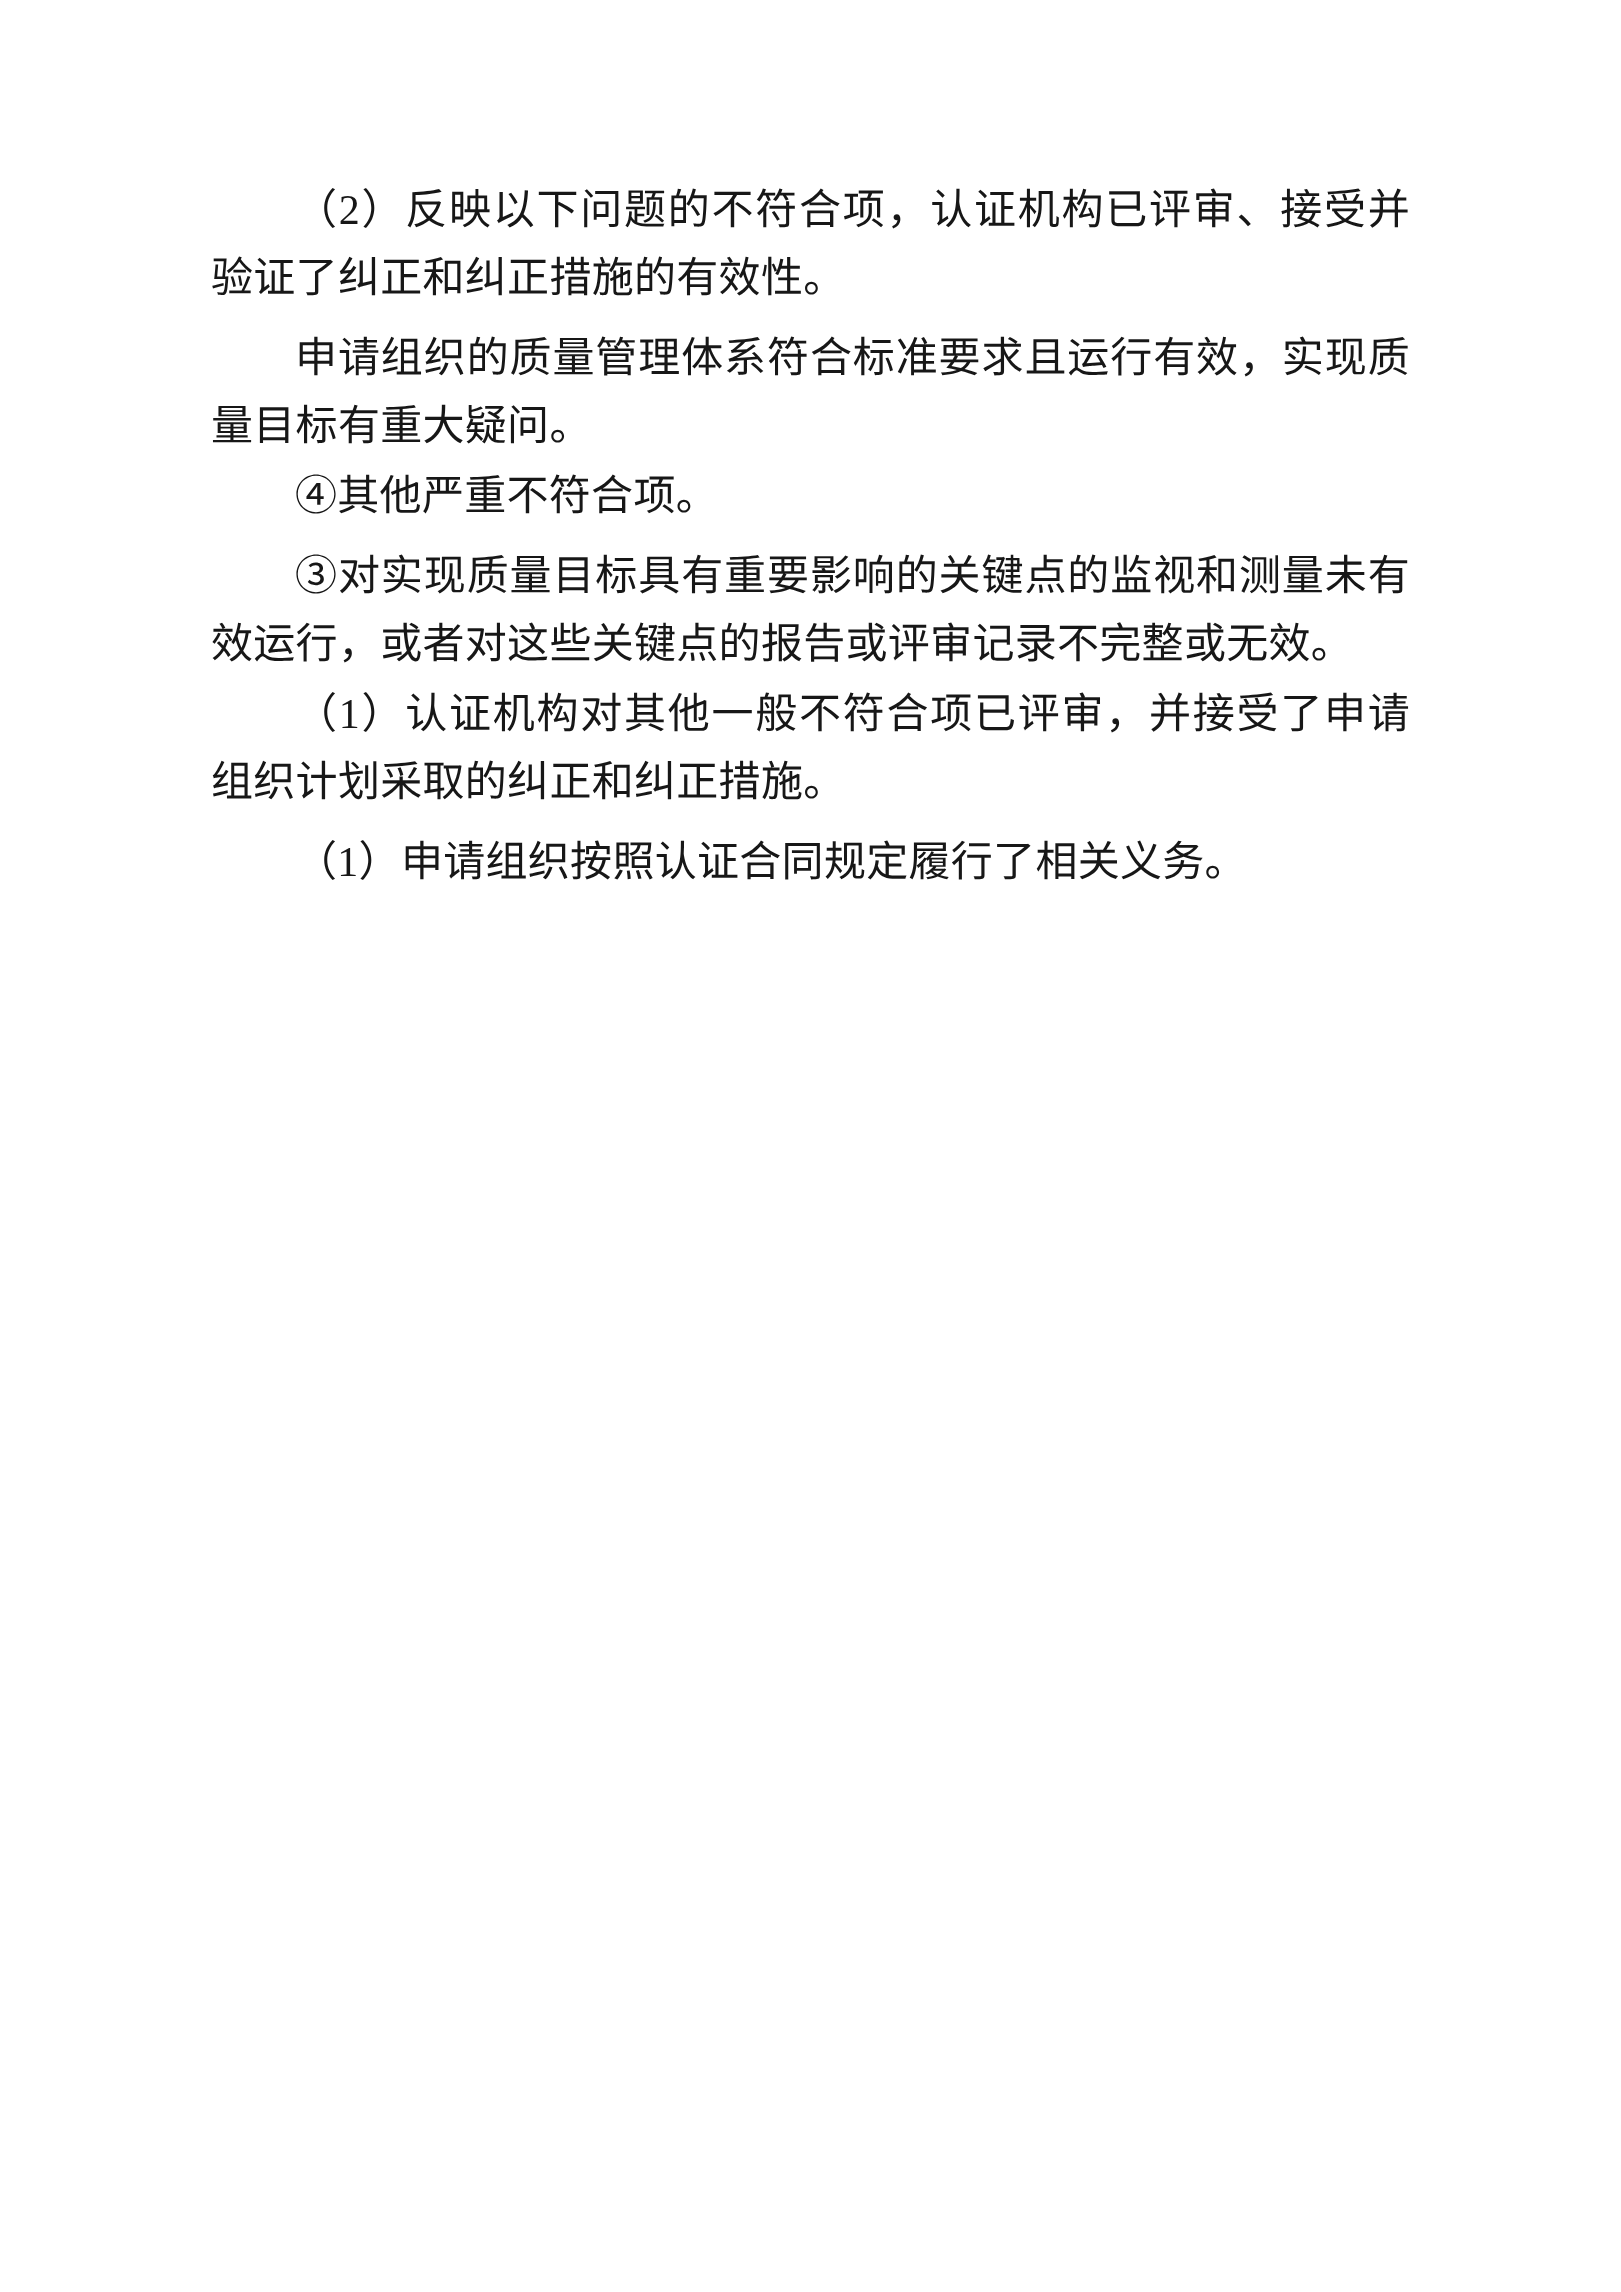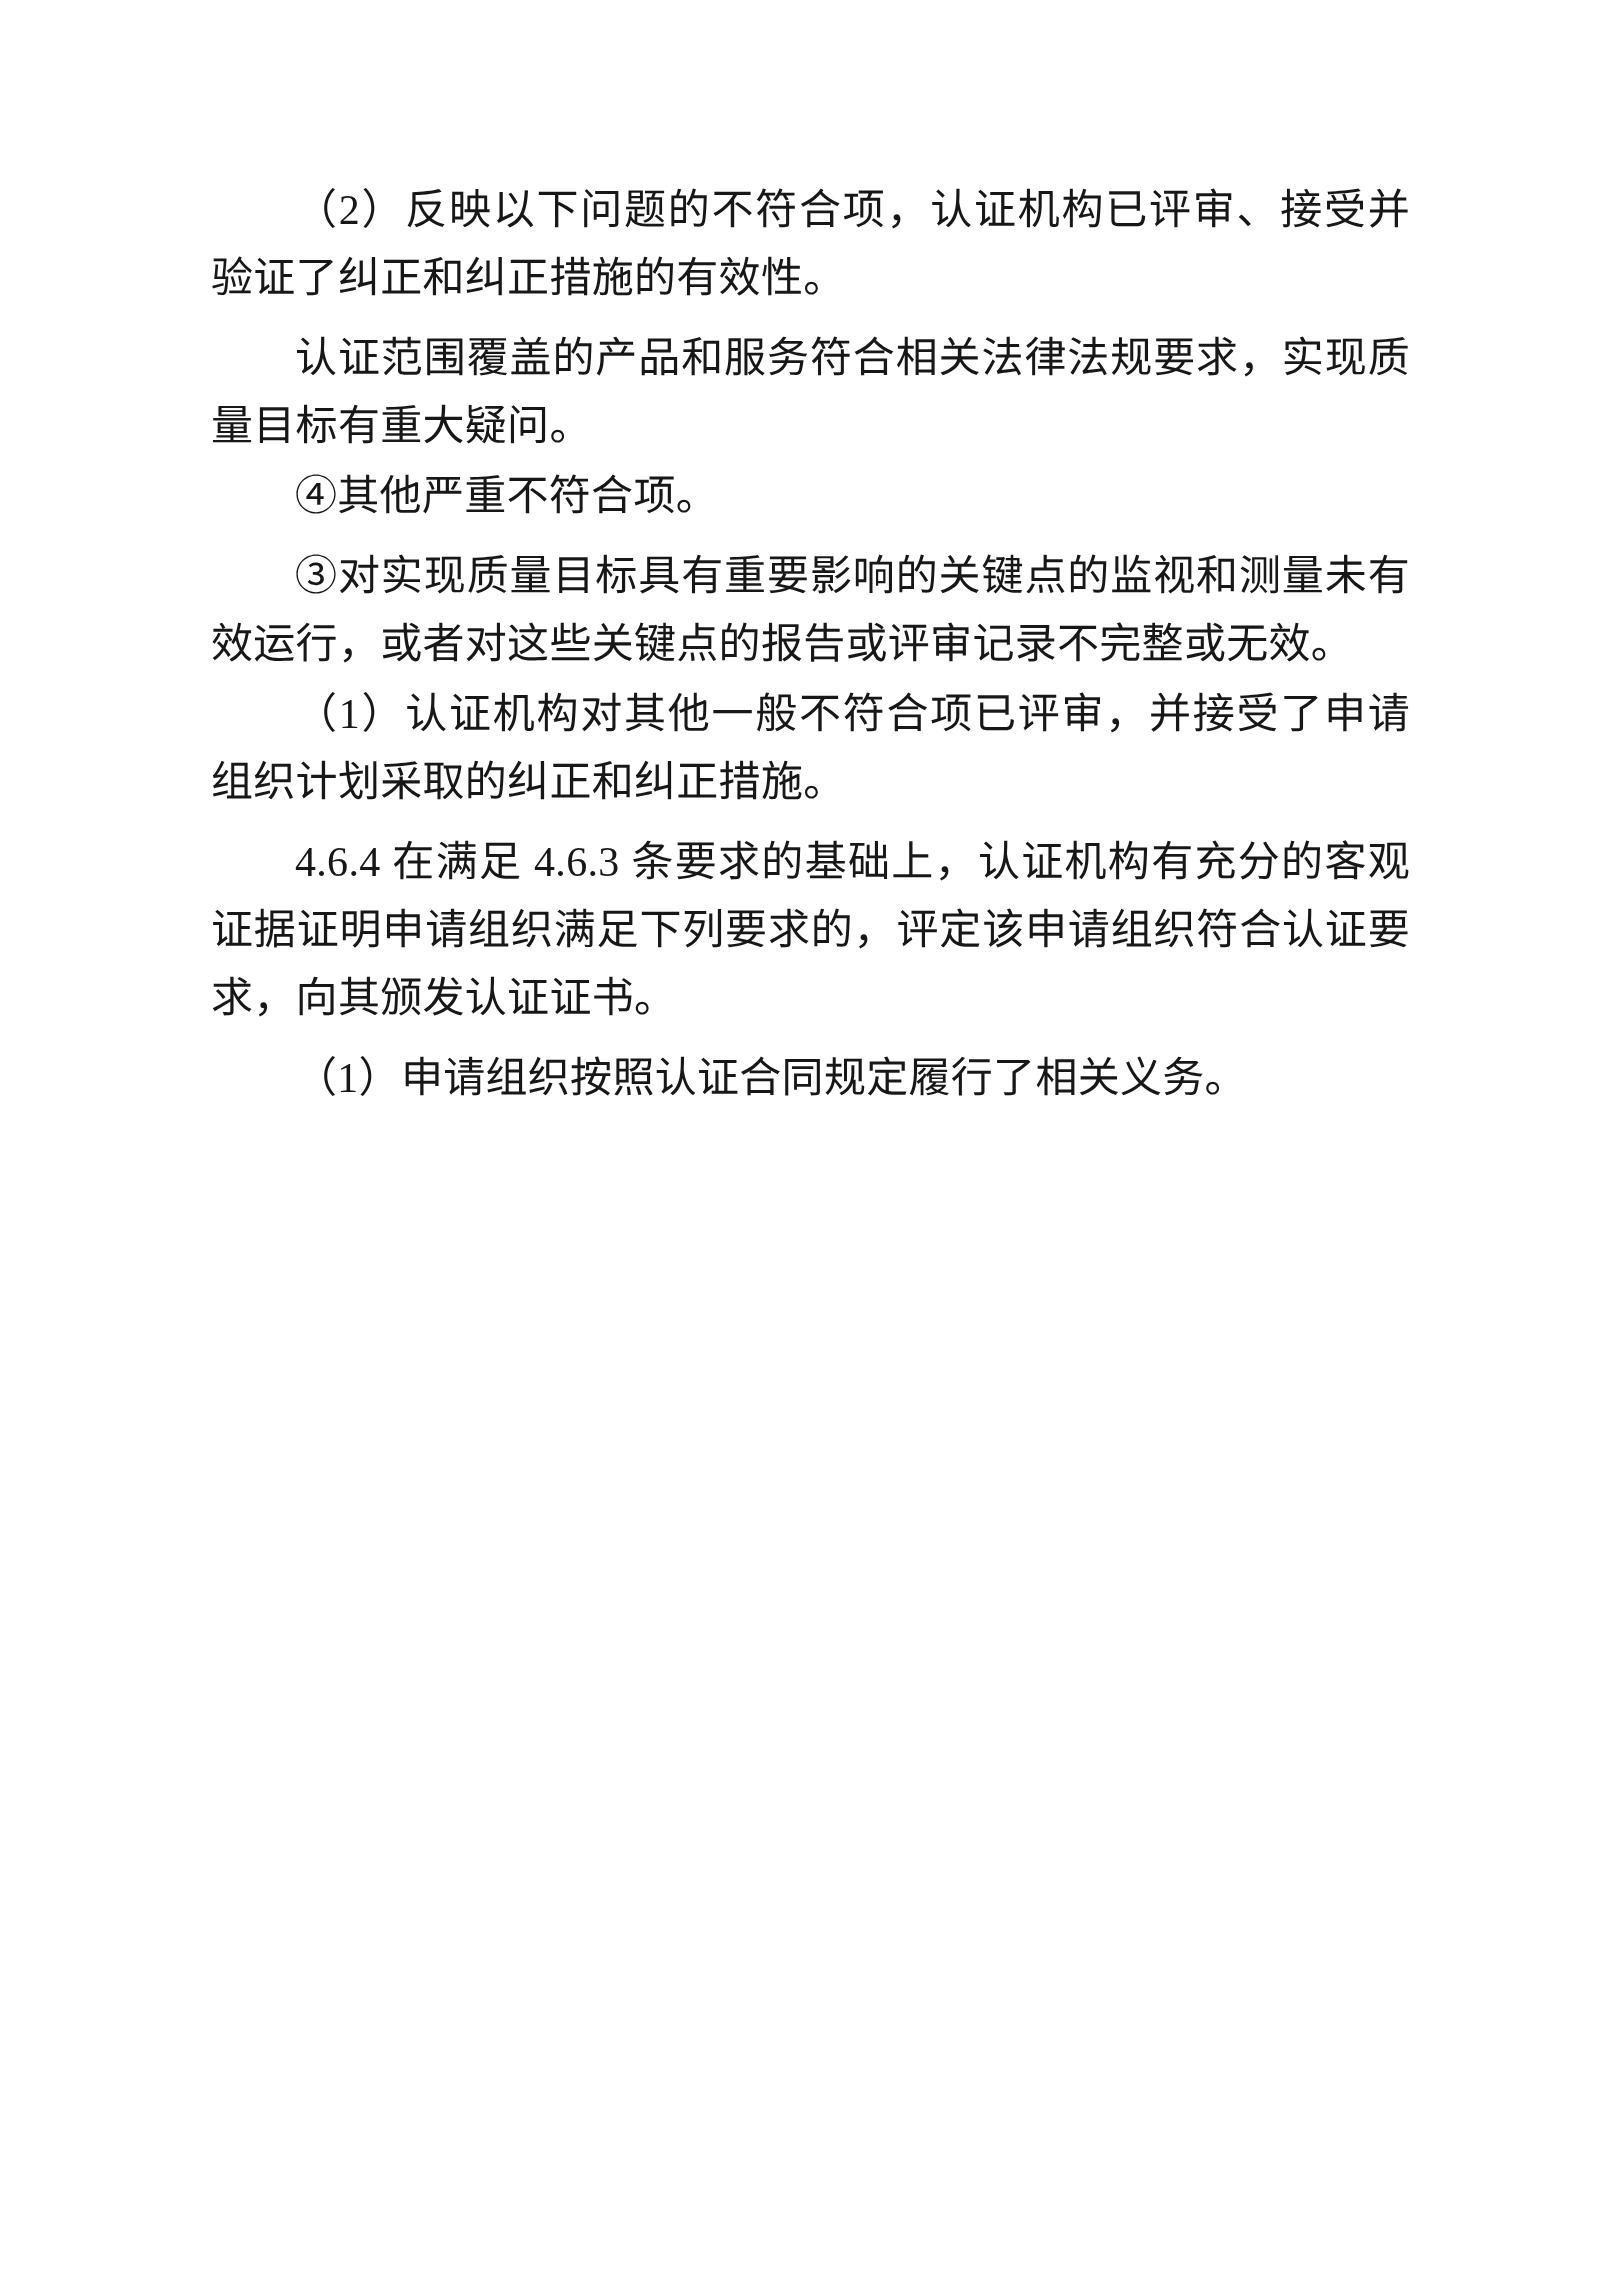--- a/index.html
+++ b/index.html
@@ -43,30 +43,29 @@
   p.gap-lg { margin-bottom: 19.6px; }
 </style>
 </head>
 <body>
 
 <div class="page">
   <div class="doc-body">
 
     <p class="para indent2 gap-md">（2）反映以下问题的不符合项，认证机构已评审、接受并验证了纠正和纠正措施的有效性。</p>
 
-    <p class="para indent2 gap-sm">认证范围覆盖的产品和服务符合相关法律法规要求，实现质量目标有重大疑问。</p>
+    <p class="para indent2 gap-sm">申请组织的质量管理体系符合标准要求且运行有效，实现质量目标有重大疑问。</p>
 
 
     <p class="para indent2 gap-md">④其他严重不符合项。</p>
 
     <p class="para indent2 gap-sm">③对实现质量目标具有重要影响的关键点的监视和测量未有效运行，或者对这些关键点的报告或评审记录不完整或无效。</p>
 
     <p class="para indent2 gap-md">（1）认证机构对其他一般不符合项已评审，并接受了申请组织计划采取的纠正和纠正措施。</p>
 
-    <p class="para indent2 gap-md">4.6.4 在满足 4.6.3 条要求的基础上，认证机构有充分的客观证据证明申请组织满足下列要求的，评定该申请组织符合认证要求，向其颁发认证证书。</p>
 
 
 
     <p class="para indent2 gap-md">（1）申请组织按照认证合同规定履行了相关义务。</p>
 
 
   </div>
 </div>
 
 

